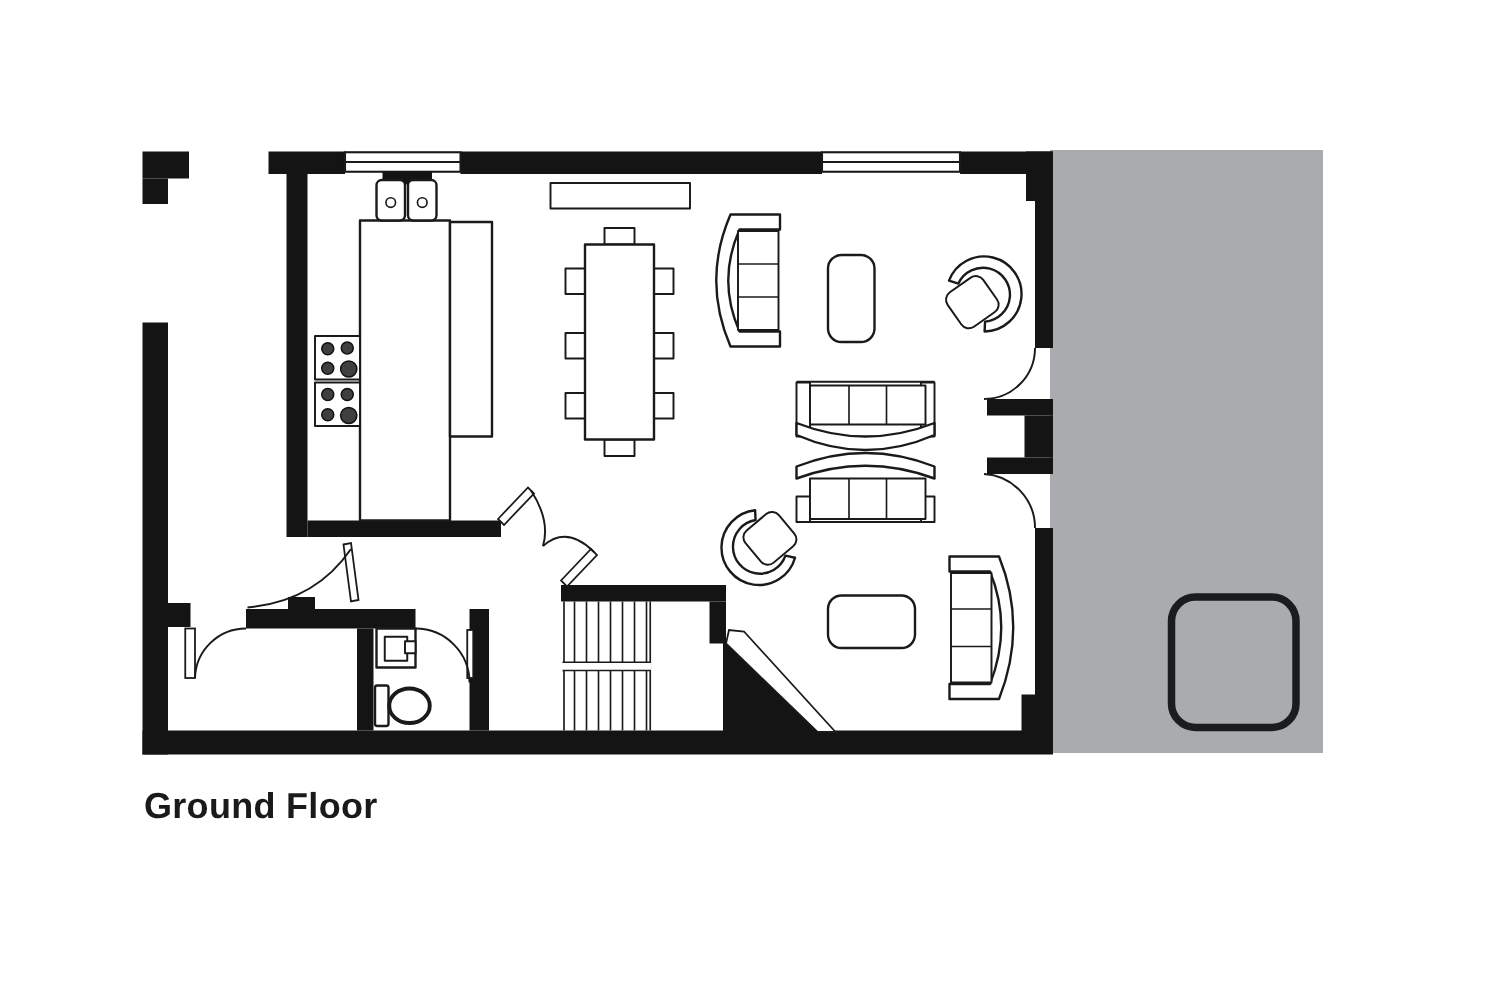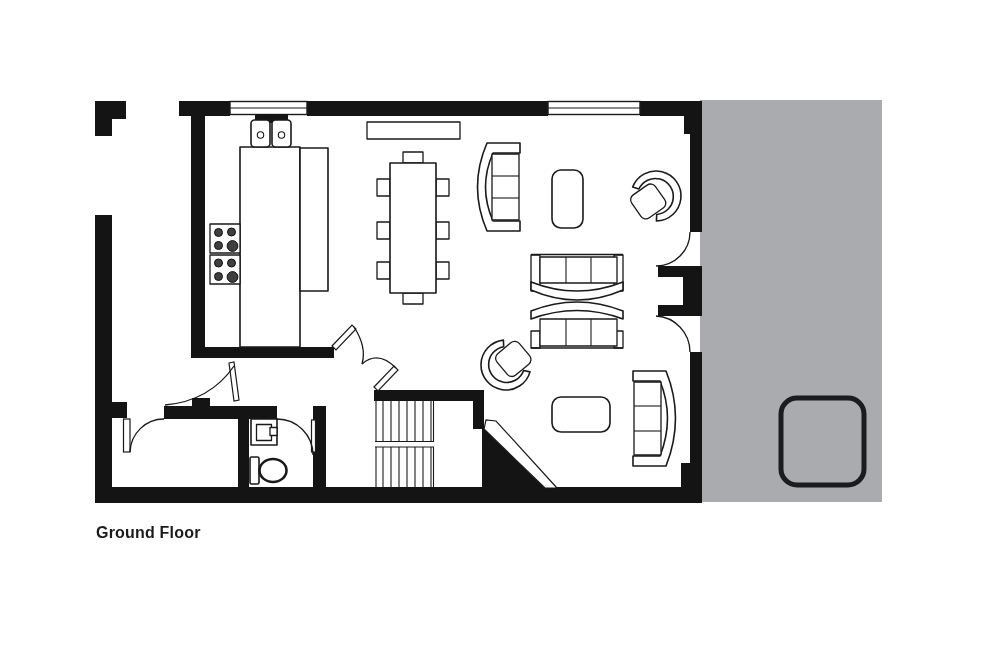--- a/index.html
+++ b/index.html
@@ -25,21 +25,21 @@
   .furn-thin{fill:#ffffff;stroke:var(--line);stroke-width:1.3;stroke-linejoin:round;}
   .ln{stroke:var(--line);stroke-width:1.4;fill:none;}
   .ln-thin{stroke:var(--line);stroke-width:1.1;fill:none;}
   .door{stroke:var(--line);stroke-width:1.3;fill:none;}
   .leaf{fill:#ffffff;stroke:var(--line);stroke-width:1.2;}
   .burner{fill:#3f3f3f;stroke:#111;stroke-width:1;}
   .terrace{fill:var(--terrace);}
   .hottub{fill:var(--terrace);stroke:#1b1c1e;stroke-width:5;}
   .plan-title{
     position:absolute;left:96px;top:524px;
-    font-size:16px;font-weight:700;color:var(--title);
+    font-size:24px;font-weight:700;color:var(--title);
     letter-spacing:.2px;
   }
 </style>
 </head>
 <body>
 
 <div class="canvas">
 
   <svg class="plan-svg" width="1000" height="667" viewBox="0 0 1000 667">
 

